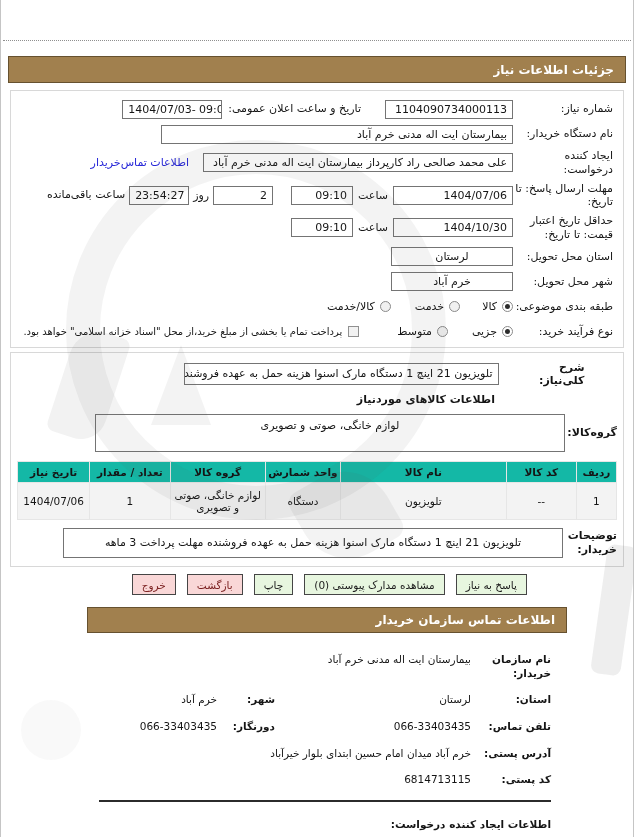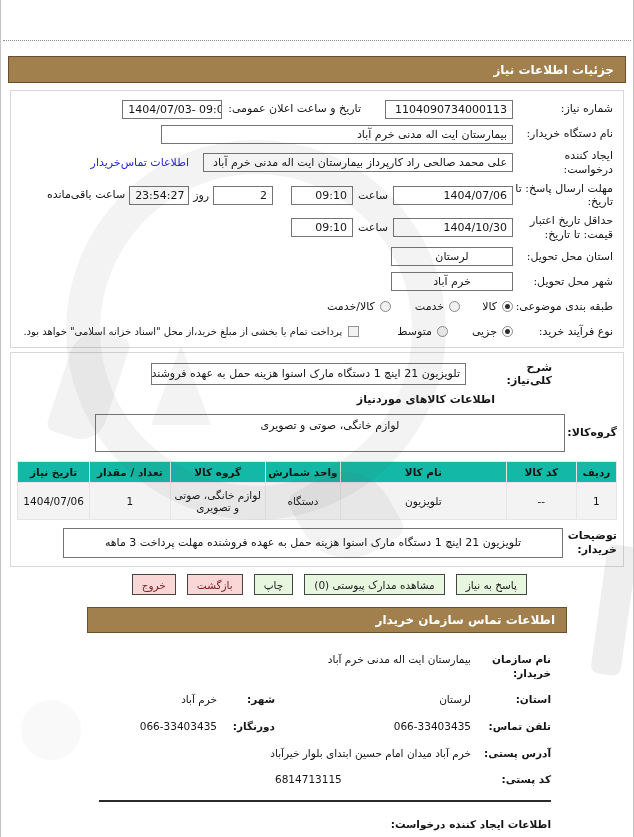--- a/index.html
+++ b/index.html
@@ -47,21 +47,21 @@
     content:''; position:absolute; top:2px; right:2px; width:5px; height:5px;
     border-radius:50%; background:#2c2c2c;
   }
   .opt { display:flex; align-items:center; gap:5px; margin-left:24px; cursor:pointer; }
   .checkbox {
     display:inline-block; width:11px; height:11px; border:1px solid #909090;
     background:#f2f2f2; flex-shrink:0; margin-right:20px; cursor:pointer;
   }
   .note { font-size:10px; margin-right:6px; }
 
-  .desc-row { margin-left:134px; justify-content:flex-end; padding-right:0;gap:24px; }
+  .desc-row { margin-left:134px; justify-content:center; padding-right:0;gap:24px; }
   .desc-row .dlab { width:62px; flex-shrink:0; }
   .dbox { width:315px; height:22px; line-height:20px; }
   .goods-title { font-weight:bold; margin:3px 122px 8px 0; font-size:11px; }
   .glab { width:46px; flex-shrink:0; }
   .gbox { width:470px; height:38px; line-height:15px; padding-top:3px; text-align:center; }
 
   table.goods-table {
     width:100%; border-collapse:collapse; table-layout:fixed;
     margin:9px 0 8px 0; font-size:10.5px; border:1px solid #bdbdbd; background:#f3f3f3;
   }
@@ -283,21 +283,21 @@
       <span class="cval2 ltr" style="text-align:right;">066-33403435</span>
     </div>
 
     <div class="crow">
       <span class="clbl">آدرس پستی:</span>
       <span class="cval-rest">خرم آباد میدان امام حسین ابتدای بلوار خیرآباد</span>
     </div>
 
     <div class="crow">
       <span class="clbl">کد پستی:</span>
-      <span class="cval ltr" style="text-align:left;">6814713115</span>
+      <span class="cval ltr" style="text-align:right;">6814713115</span>
     </div>
 
     <div class="sepline"></div>
 
     <div class="creator-title">اطلاعات ایجاد کننده درخواست:</div>
 
   </div>
 
   <div class="wm wm-ring"></div>
   <div class="wm wm-blob1"></div>

